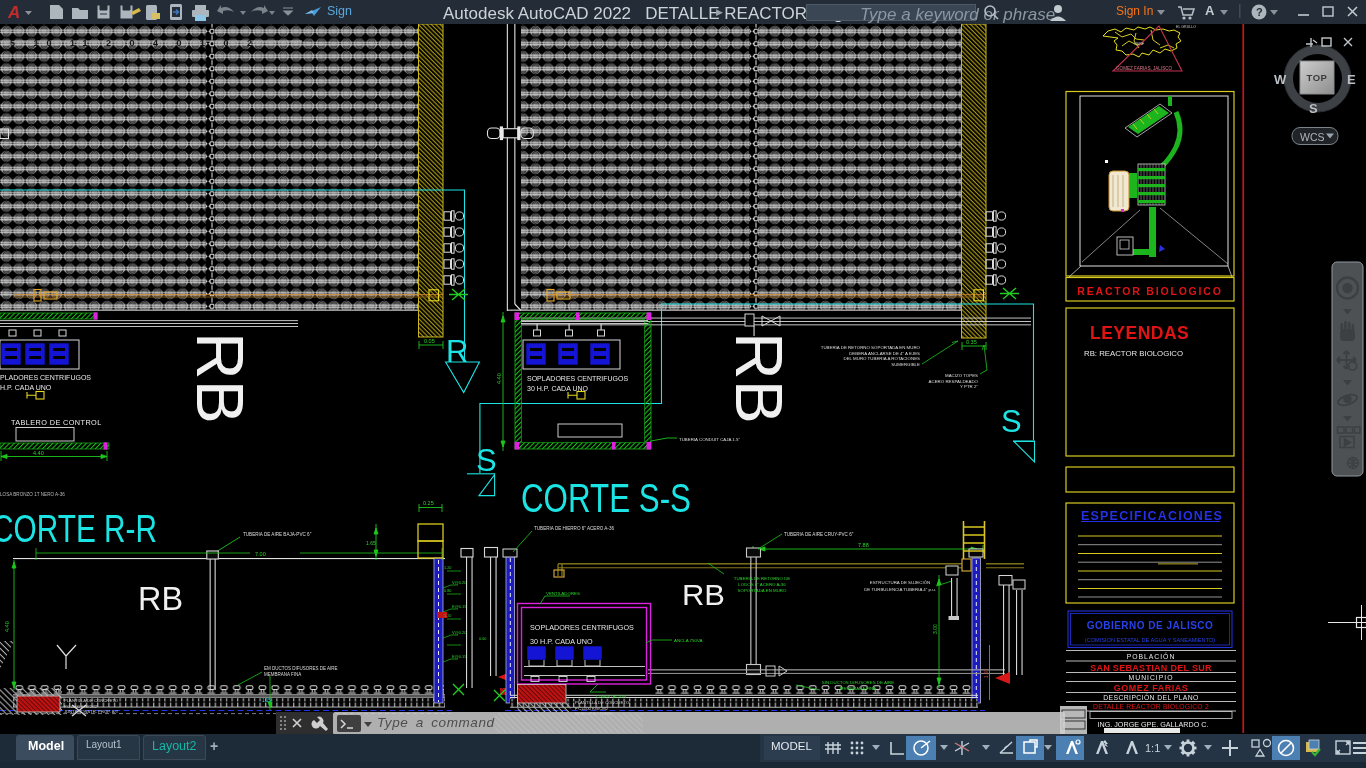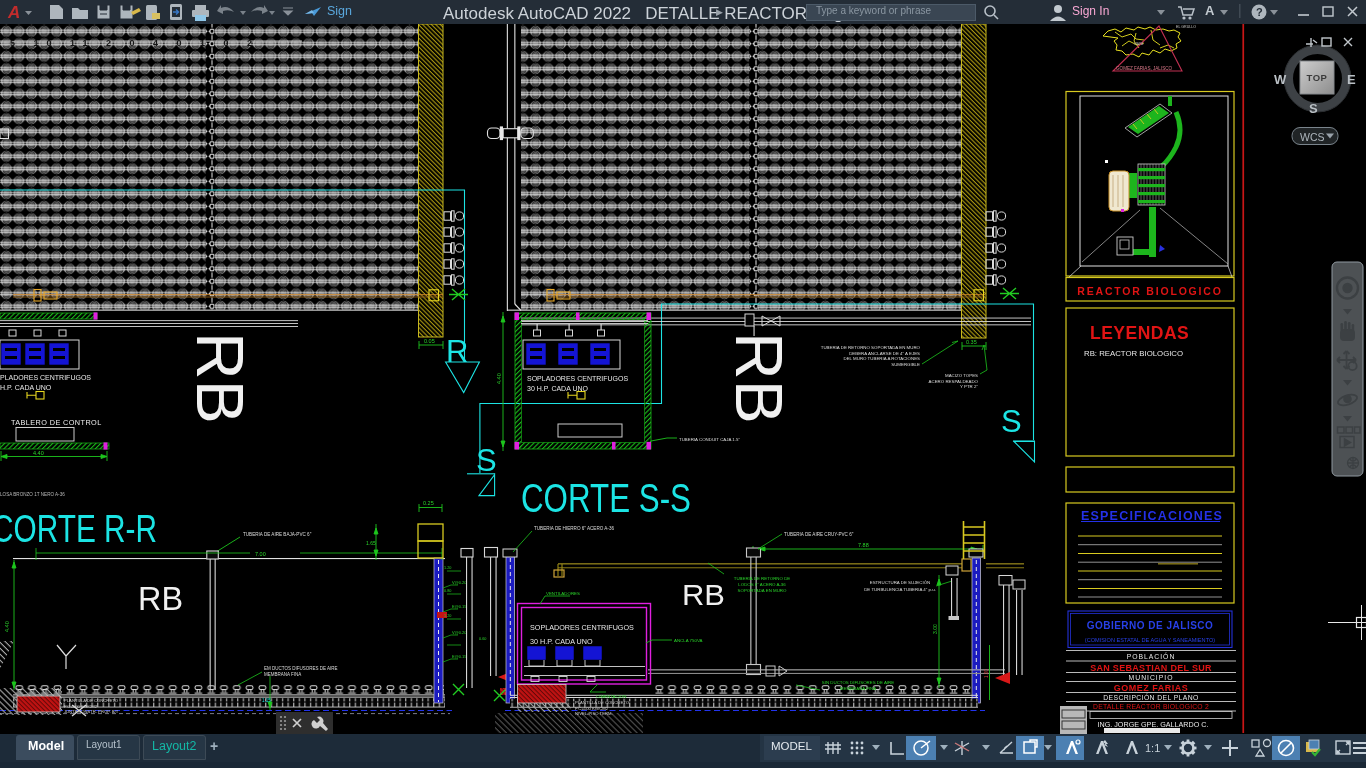--- a/index.html
+++ b/index.html
@@ -634,30 +634,30 @@
 <path d="M251,12 q6,-7 13,-4 l0,-3 l4,6 l-6,3 l0,-3 q-6,-2 -11,1 z" fill="#7a828a"></path>
 <path d="M269,11 l3,4 l3,-4 z" fill="#7a828a"></path>
 <path d="M283,8 h10 M284,11 l4,4 l4,-4 z" stroke="#8a9199" fill="#8a9199" stroke-width="1.2"></path>
 <path d="M305,14 l16,-7 l-7,9 l-2,-3 z" fill="#4a9ad8"></path>
 <path d="M305,14 l9,-1 l-2,-3 z" fill="#77b8e8"></path>
 </svg>
 <span class="abs" style="left:327px;top:4px;font-size:12.5px;color:#5aa7dc">Sign</span>
 <span class="abs" style="left:443px;top:4px;font-size:17px;color:#ccd2d8">Autodesk AutoCAD 2022&nbsp;&nbsp;&nbsp;DETALLE REACTOR.dwg</span>
 <span class="abs" style="left:716px;top:7px;color:#9aa2aa;font-size:9px">▶</span>
 <div class="abs" style="left:806px;top:3.5px;width:170px;height:17px;background:#3a4653;border:1px solid #4c5a68"></div>
-<span class="abs" style="left:816px;top:5px;font-size:10px;color:#8b97a2">Type a keyword or phrase</span>
+<span class="abs" style="left:860px;top:5px;font-size:17px;font-style:italic;color:#8b97a2">Type a keyword or phrase</span>
 <svg class="abs" style="left:982px;top:4px" width="20" height="17">
 <circle cx="8" cy="7" r="5" fill="none" stroke="#b8c0c8" stroke-width="1.6"></circle>
 <path d="M12,11 l4,4" stroke="#b8c0c8" stroke-width="1.6"></path>
 </svg>
 <svg class="abs" style="left:1048px;top:3px" width="20" height="19">
 <circle cx="10" cy="6" r="4" fill="#c2c9cf"></circle>
 <path d="M2,18 q8,-9 16,0 z" fill="#c2c9cf"></path>
 </svg>
-<span class="abs" style="left:1072px;top:4px;font-size:12px;color:#f9a8d4">Sign In</span>
+<span class="abs" style="left:1116px;top:4px;font-size:12px;color:#f97316">Sign In</span>
 <path d="M0,0">
 <svg class="abs" style="left:1155px;top:8px" width="14" height="10">
           <path d="M2,2 l4,5 l4,-5 z" fill="#8a9199"></path>
         </svg>
 <svg class="abs" style="left:1176px;top:4px" width="22" height="17">
 <path d="M2,3 h3 l2,8 h9 l2,-6 h-11" fill="none" stroke="#b8c0c8" stroke-width="1.5"></path>
 <circle cx="8" cy="14" r="1.6" fill="#b8c0c8"></circle>
           <circle cx="14" cy="14" r="1.6" fill="#b8c0c8"></circle>
 </svg>
 <span class="abs" style="left:1205px;top:3px;font-size:13px;font-weight:bold;color:#c2c9cf">A</span>
@@ -686,20 +686,30 @@
           <circle cx="5" cy="9" r="1.1"></circle>
           <circle cx="9" cy="9" r="1.1"></circle>
           <circle cx="5" cy="13" r="1.1"></circle>
           <circle cx="9" cy="13" r="1.1"></circle>
           <circle cx="5" cy="17" r="1.1"></circle>
           <circle cx="9" cy="17" r="1.1"></circle>
 </g>
 <path d="M17,7 l8,8 M25,7 l-8,8" stroke="#cfcfcf" stroke-width="1.7"></path>
 <path d="M38,8 a4.5,4.5 0 1 0 6,6 l6,5 l2,-2 l-5,-6 a4.5,4.5 0 0 0 -6,-6 l3,3 l-3,3 z" fill="#cfcfcf"></path>
 </svg>
+</div>
+<div class="abs" style="left:333px;top:711.5px;width:732px;height:23px;background:rgba(208,208,208,0.84);border-radius:2px">
+<div class="abs" style="left:4px;top:3px;width:24px;height:17px;background:#3f3f3f;border-radius:2px"></div>
+<svg class="abs" style="left:6px;top:5px" width="20" height="14">
+<path d="M2,3 l4,4 l-4,4 M8,11 h6" stroke="#d8d8d8" stroke-width="1.5" fill="none"></path>
+</svg>
+<svg class="abs" style="left:30px;top:9px" width="12" height="8">
+        <path d="M1,1 l4,5 l4,-5 z" fill="#3f3f3f"></path>
+      </svg>
+<span class="abs" style="left:44px;top:3px;font-size:13.5px;font-style:italic;color:#4e4e4e;letter-spacing:0.6px;word-spacing:3px">Type a command</span>
 </div>
 <div class="abs" style="left:0;top:734px;width:1366px;height:48px;background:#243444">
 <div class="abs" style="left:0;top:0;width:760px;height:28px;background:#1d2b39"></div>
 <div class="abs" style="left:16px;top:1px;width:58px;height:25px;background:#3b4c5e;border-radius:3px 3px 0 0"></div>
 <span class="abs" style="left:28px;top:5px;font-size:12.5px;font-weight:bold;color:#fff">Model</span>
 <div class="abs" style="left:77px;top:1px;width:63px;height:25px;background:#263645;border:1px solid #3d4a56;border-radius:3px 3px 0 0"></div>
 <span class="abs" style="left:86px;top:5px;font-size:10px;color:#b6c2cc">Layout1</span>
 <div class="abs" style="left:143px;top:1px;width:63px;height:25px;background:#263645;border:1px solid #3d4a56;border-radius:3px 3px 0 0"></div>
 <span class="abs" style="left:152px;top:5px;font-size:12.5px;color:#14b8a6">Layout2</span>
 <span class="abs" style="left:210px;top:4px;font-size:14px;font-weight:bold;color:#9fb0bd">+</span>

